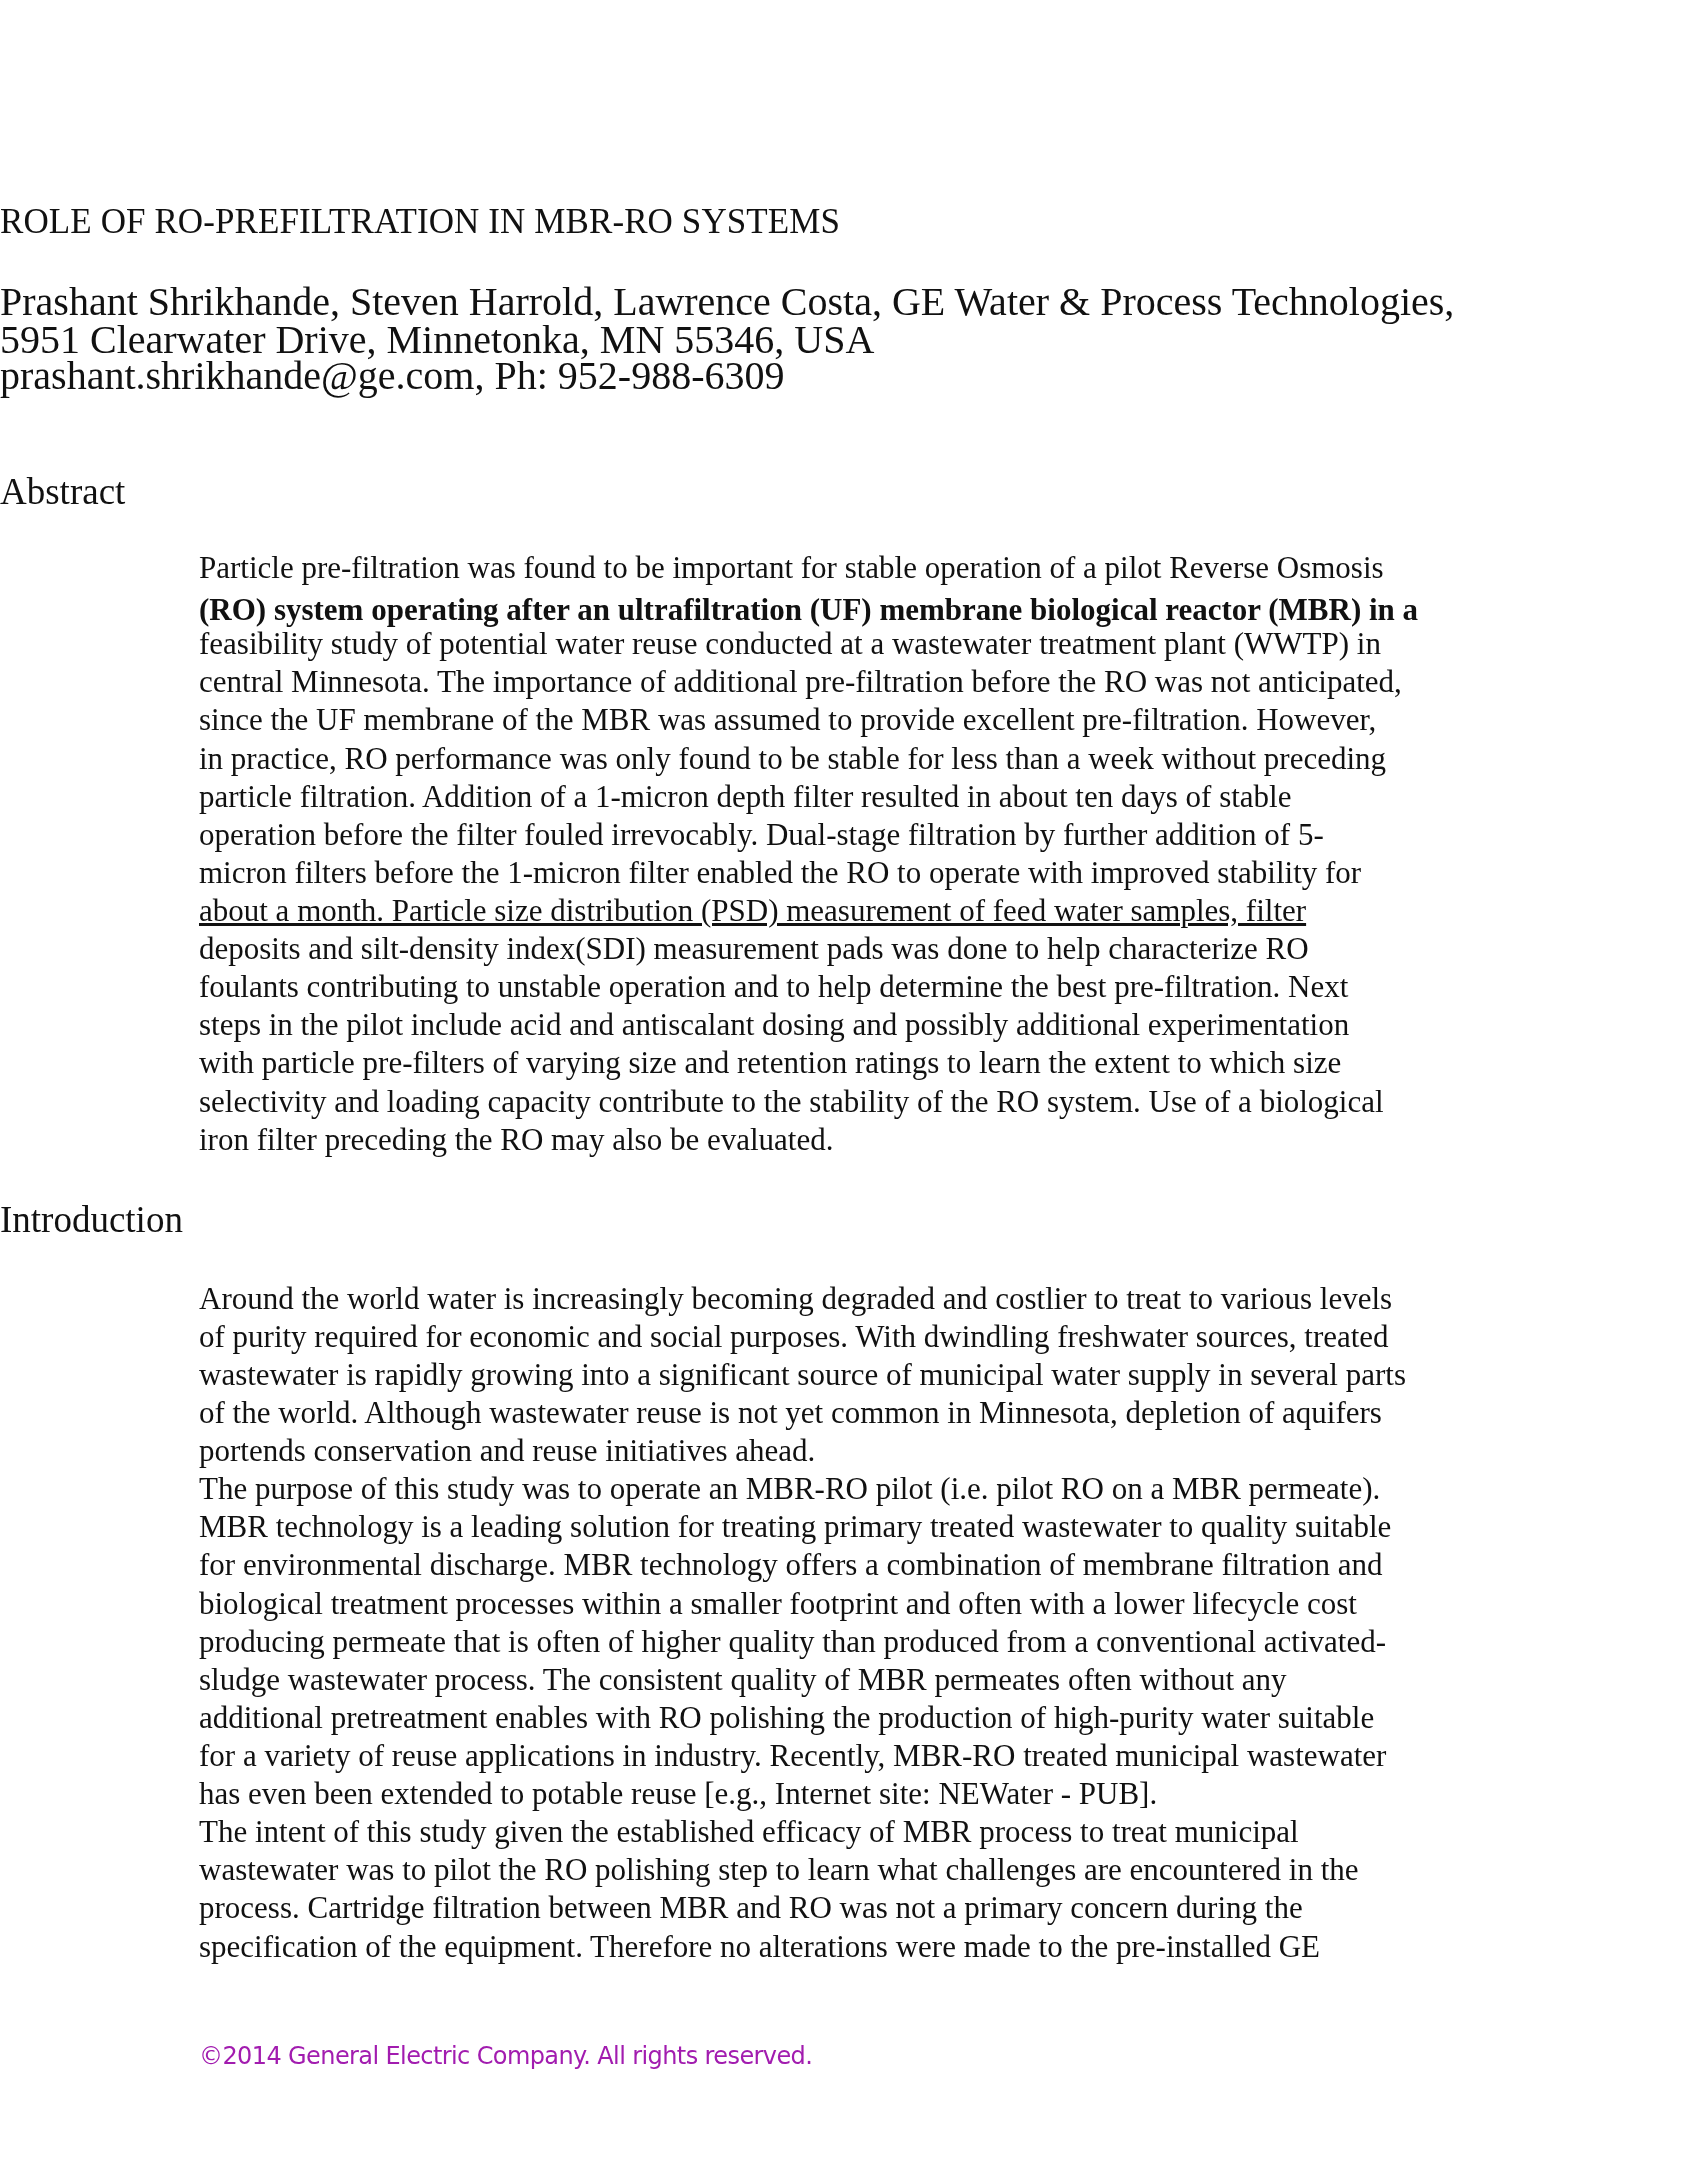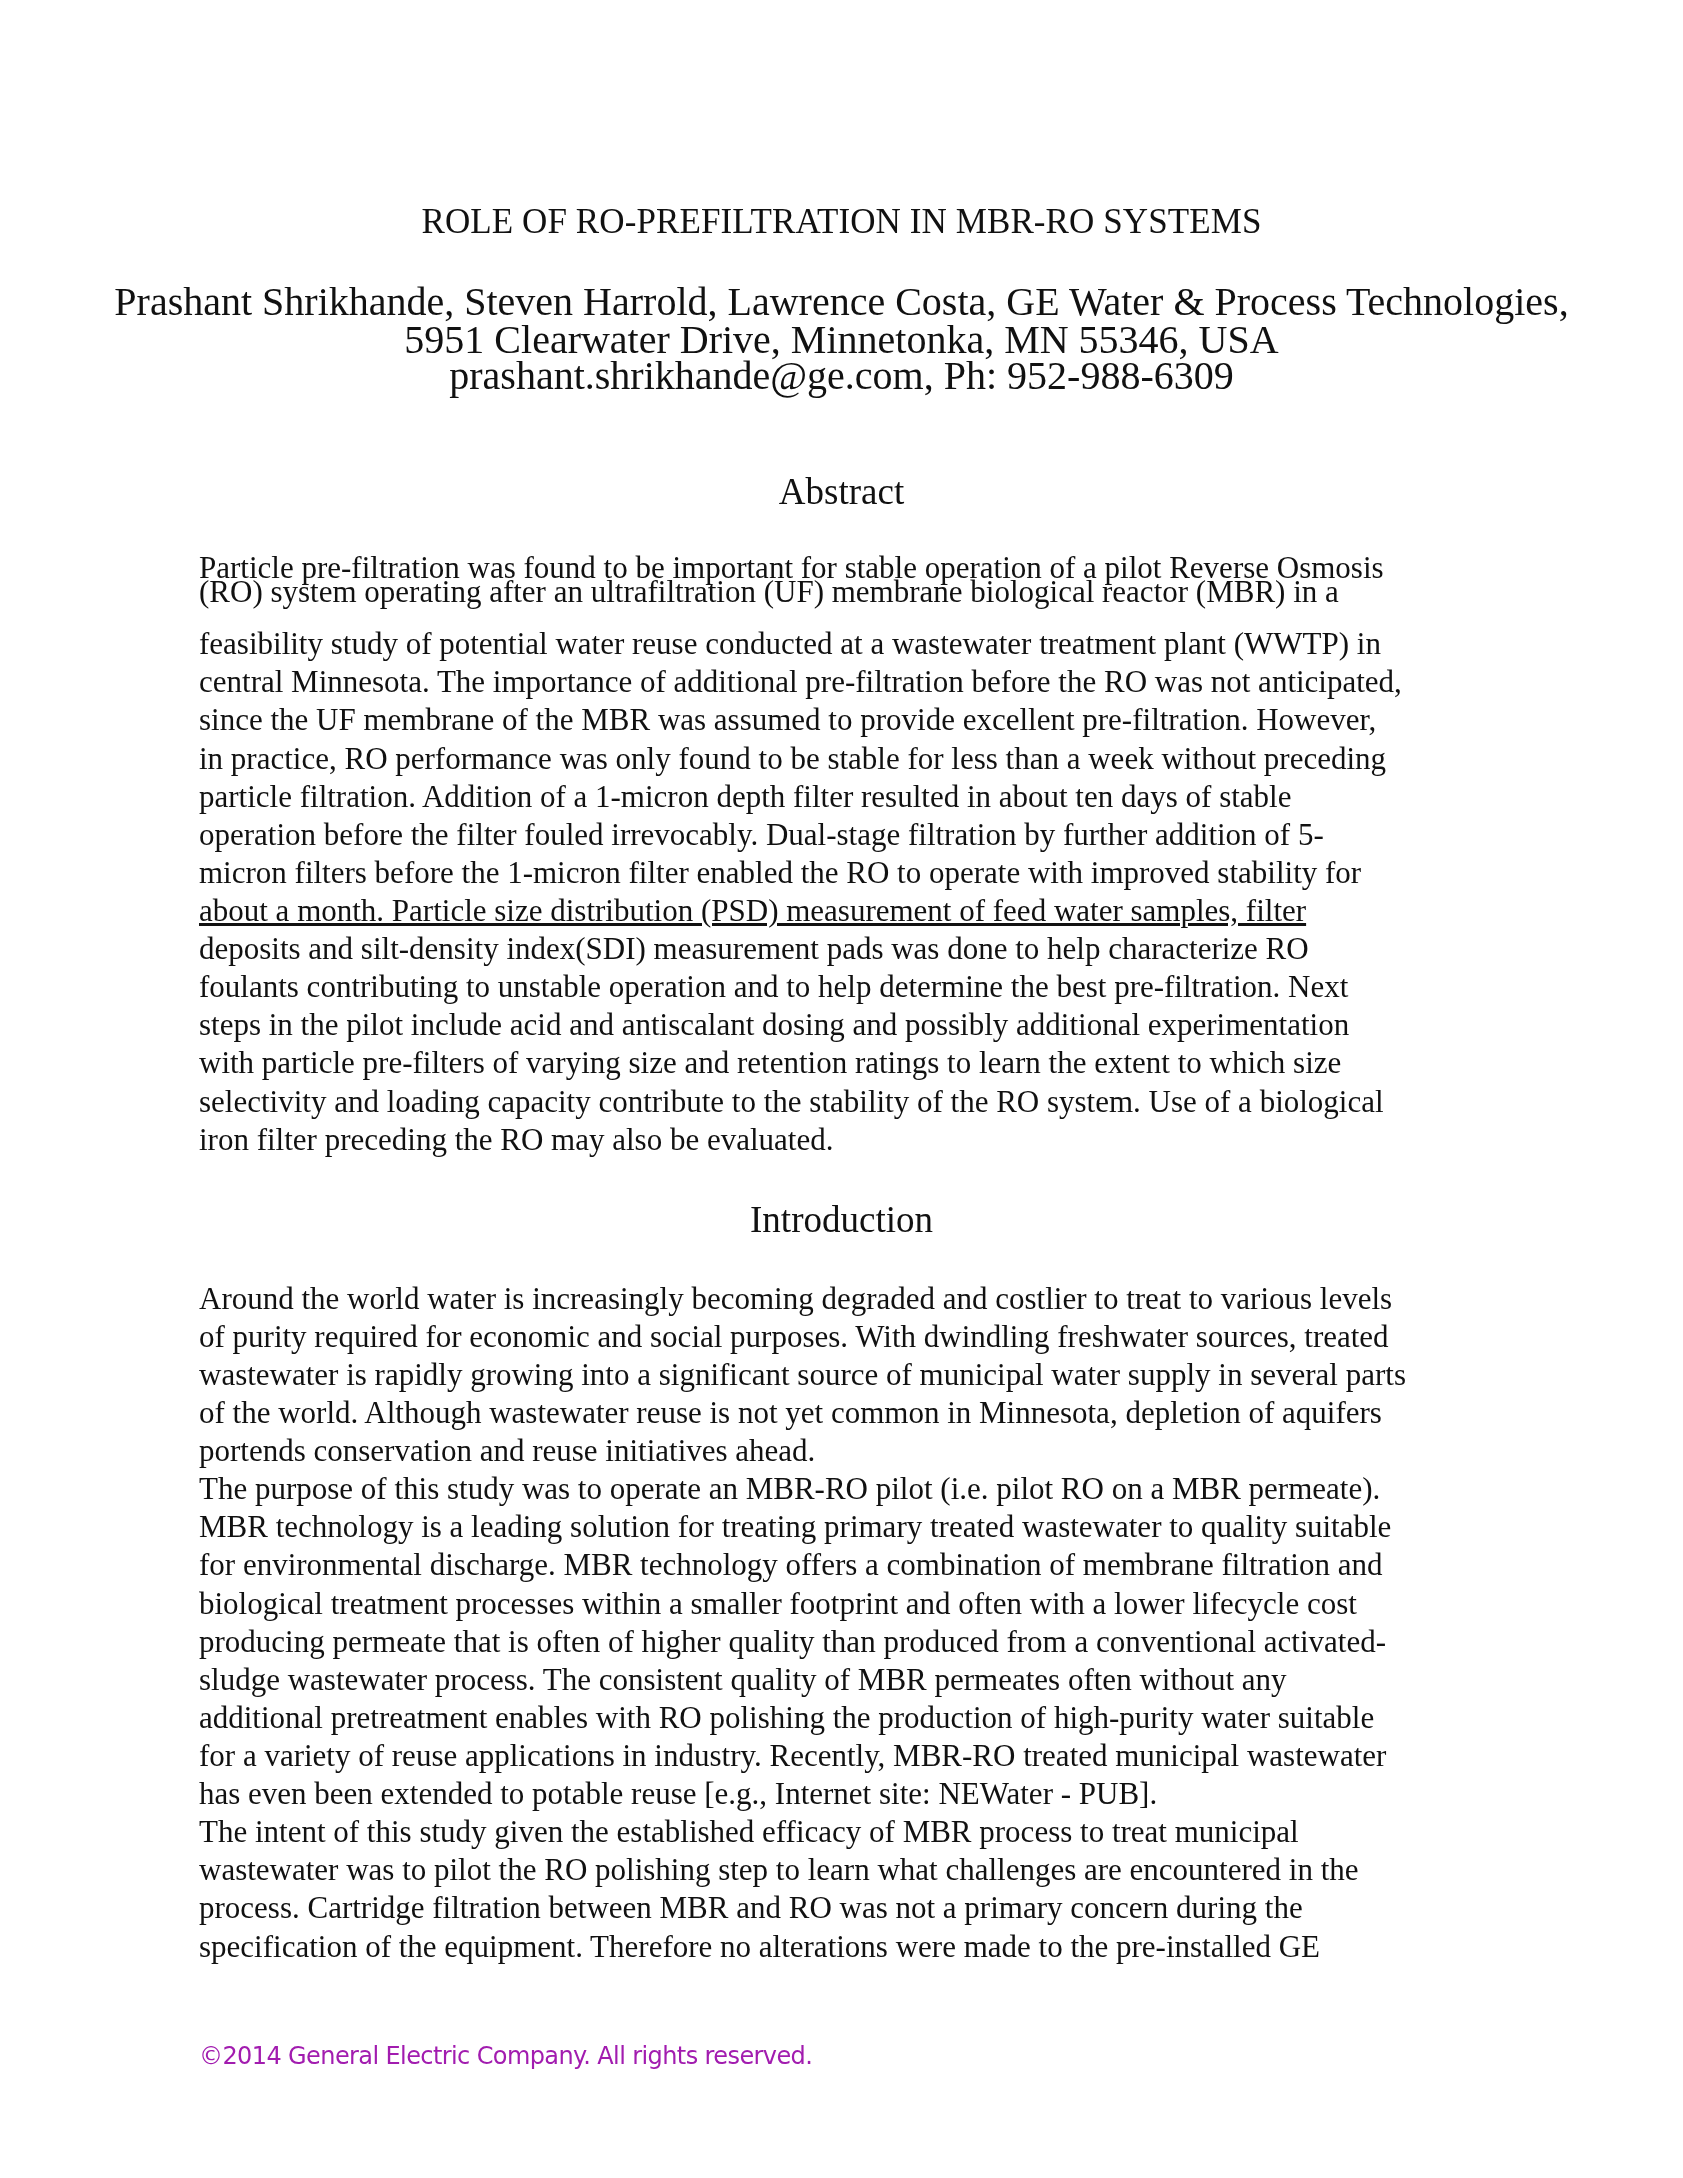--- a/index.html
+++ b/index.html
@@ -16,21 +16,21 @@
     font-family: "Liberation Serif", "DejaVu Serif", serif;
   }
   .line {
     position: absolute;
     white-space: nowrap;
     line-height: 1;
   }
   .center {
     left: 0;
     width: 1683px;
-    text-align: center;
+    text-align: left;
   }
   .title {
     font-size: 35px;
     top: 204px;
     letter-spacing: 0.1px;
   }
   .author {
     font-size: 40px;
   }
   .heading {
@@ -58,21 +58,21 @@
 <div class="line center title">ROLE OF RO-PREFILTRATION IN MBR-RO SYSTEMS</div>
 
 <div class="line center author" style="top:282px;">Prashant Shrikhande, Steven Harrold, Lawrence Costa, GE Water &amp; Process Technologies,</div>
 <div class="line center author" style="top:320px;">5951 Clearwater Drive, Minnetonka, MN 55346, USA</div>
 <div class="line center author" style="top:356px;">prashant.shrikhande@ge.com, Ph: 952-988-6309</div>
 
 <div class="line center heading" style="top:473px;">Abstract</div>
 
 <div>
   <div class="line body-line" style="top:552px;text-align:center;">Particle pre-filtration was found to be important for stable operation of a pilot Reverse Osmosis</div>
-  <div class="line body-line" style="top:576px;">(RO) system operating after an ultrafiltration (UF) membrane biological reactor (MBR) in a</div>
+  <div class="line body-line" style="top:594px;font-weight:bold;">(RO) system operating after an ultrafiltration (UF) membrane biological reactor (MBR) in a</div>
   <div class="line body-line" style="top:628px;">feasibility study  of  potential water reuse conducted at a wastewater treatment plant (WWTP) in</div>
   <div class="line body-line" style="top:666px;">central Minnesota. The importance of additional pre-filtration before the RO was not anticipated,</div>
   <div class="line body-line" style="top:704px;">since the UF membrane of the MBR was assumed to provide excellent pre-filtration.  However,</div>
   <div class="line body-line" style="top:743px;">in practice, RO performance was only found to be stable for less than a week without preceding</div>
   <div class="line body-line" style="top:781px;">particle filtration.   Addition of a 1-micron depth filter resulted in about ten days of stable</div>
   <div class="line body-line" style="top:819px;">operation before the filter fouled irrevocably. Dual-stage filtration by further addition of 5-</div>
   <div class="line body-line" style="top:857px;">micron filters before the 1-micron filter enabled the RO to operate with improved stability for</div>
   <div class="line body-line" style="top:895px;text-decoration:underline;">about a month.   Particle size distribution (PSD) measurement of feed water samples, filter</div>
   <div class="line body-line" style="top:933px;">deposits and silt-density index(SDI) measurement pads was done to help characterize RO</div>
   <div class="line body-line" style="top:971px;">foulants contributing to unstable operation and to help determine the best pre-filtration.  Next</div>

